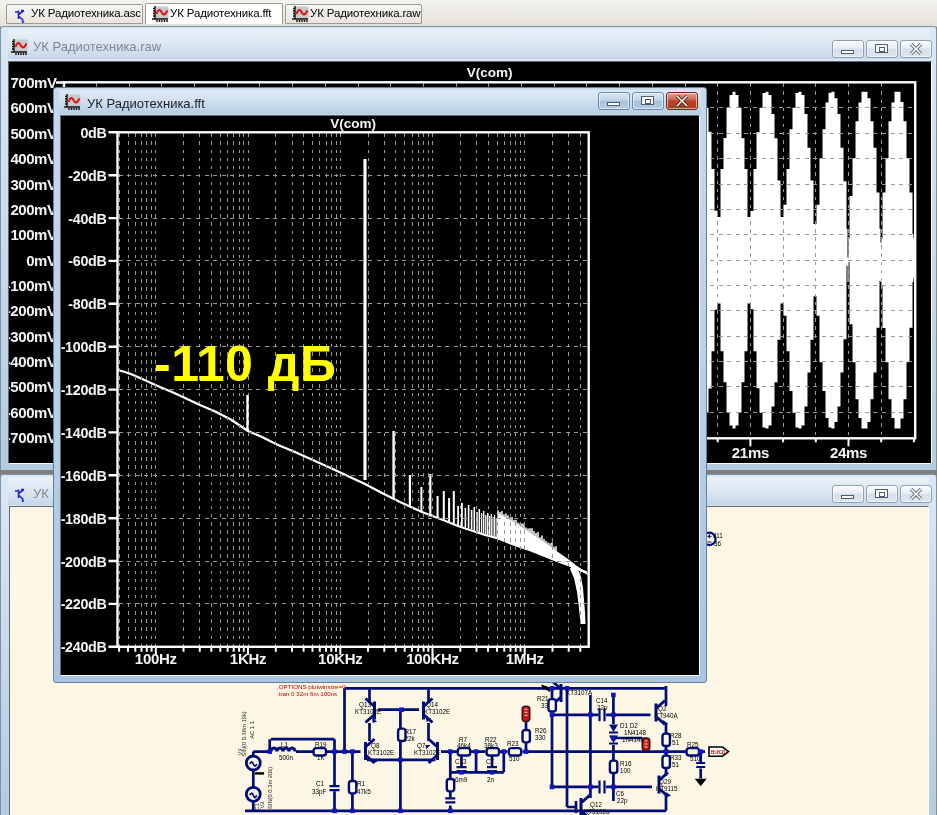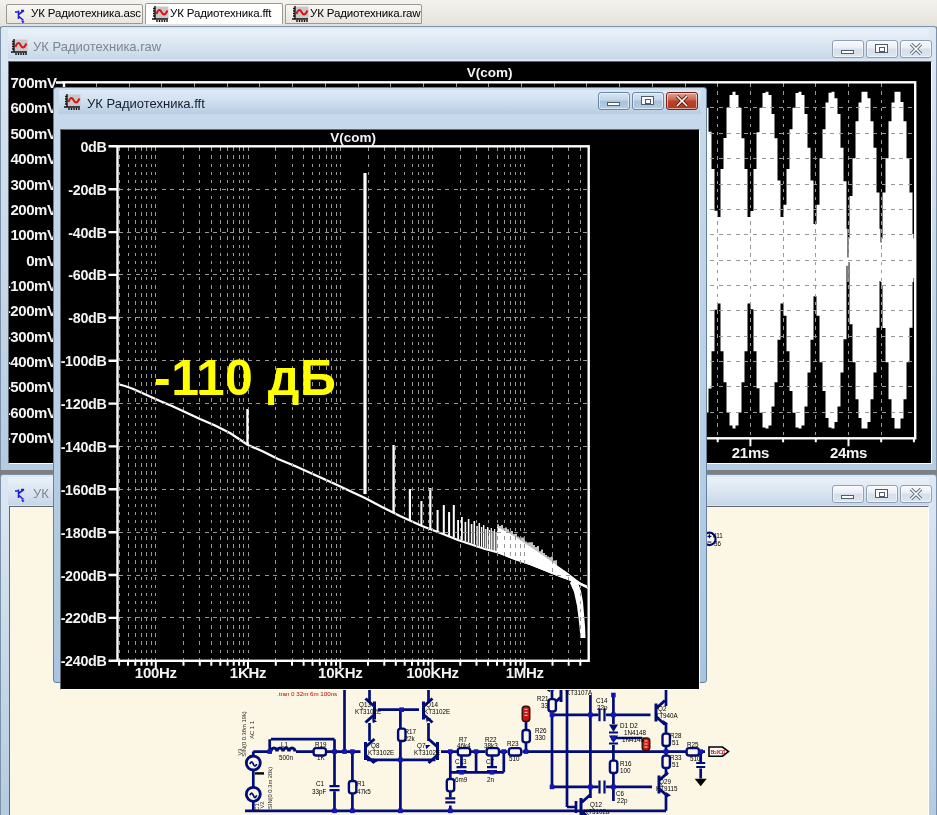--- a/index.html
+++ b/index.html
@@ -282,21 +282,21 @@
       <div style="position:absolute;left:8px;top:3px;width:13px;height:9px;background:#fdfdfd;border:1px solid #4d5d6e;box-sizing:border-box">
         <div style="position:absolute;left:3px;top:2px;width:4px;height:3px;border:1px solid #4d5d6e"></div>
       </div>
     </div>
     <div style="position:absolute;left:612px;top:4px;width:30px;height:16px;border:1px solid #75221a;border-radius:3px;background:linear-gradient(#dca49a 0%,#cc6a55 40%,#bc4228 50%,#ad3a22 100%);box-shadow:inset 0 0 0 1px rgba(255,255,255,.55)"> 
       <svg style="position:absolute;left:7px;top:2px" width="16" height="12" viewBox="0 0 16 12">
         <path d="M3 1 L8 6 L13 1 M3 11 L8 6 L13 11" stroke="#5d1408" stroke-width="3.2" fill="none"></path>
         <path d="M3 1 L8 6 L13 1 M3 11 L8 6 L13 11" stroke="#fdfdfd" stroke-width="1.6" fill="none"></path>
       </svg>
     </div>
-  <div style="position:absolute;left:6px;top:41px;width:638px;height:559px;border:1px solid #5f6771;border-right-color:#fff;border-bottom-color:#fff;background:#000">
+  <div style="position:absolute;left:6px;top:27px;width:638px;height:559px;border:1px solid #5f6771;border-right-color:#fff;border-bottom-color:#fff;background:#000">
     <svg width="636" height="557" viewBox="0 0 636 557">
         <path d="M56.5 254.0L64.0 256.0L71.0 258.5L79.0 262.0L89.0 266.5L99.0 271.0L111.0 276.0L124.0 282.0L139.0 289.0L153.0 295.0L169.0 303.0L187.0 315.0L201.0 321.0L217.0 329.0L234.0 336.0L254.0 345.0L274.0 354.0L291.0 362.0L304.0 368.0L321.0 377.0L339.0 386.0L361.0 396.0L382.0 404.0L397.0 410.0L409.0 414.0L424.0 419.0L439.0 423.0L454.0 429.0L469.0 434.0L484.0 440.0L499.0 446.0L509.0 449.5L515.0 452.0L521.0 454.5L526.0 456.5" stroke="#fff" stroke-width="2.3" fill="none" stroke-linejoin="round"></path>
         <path d="M186.6 279.0V314.8" stroke="#fff" stroke-width="2.6" fill="none"></path>
         <path d="M304.0 43.0V364.0" stroke="#fff" stroke-width="3.2" fill="none"></path>
         <path d="M332.6 315.0V382.8" stroke="#fff" stroke-width="2.4" fill="none"></path>
         <path d="M348.9 359.0V390.9M369.3 358.0V399.0" stroke="#fff" stroke-width="2.2" fill="none"></path>
         <path d="M360.4 371.0V395.5M376.6 380.0V401.9M382.8 375.0V404.3M388.1 382.0V406.0M392.8 375.0V407.6" stroke="#fff" stroke-width="2" fill="none"></path>
         <path d="M397.1 390.0V409.0M400.9 387.0V410.3" stroke="#fff" stroke-width="1.8" fill="none"></path>
         <path d="M404.4 392.0V411.5M407.6 389.0V412.5M410.6 394.0V413.5M413.3 391.0V414.4" stroke="#fff" stroke-width="1.6" fill="none"></path>
         <path d="M416.0 396.0V415.3M418.3 393.0V416.1" stroke="#fff" stroke-width="1.5" fill="none"></path>

